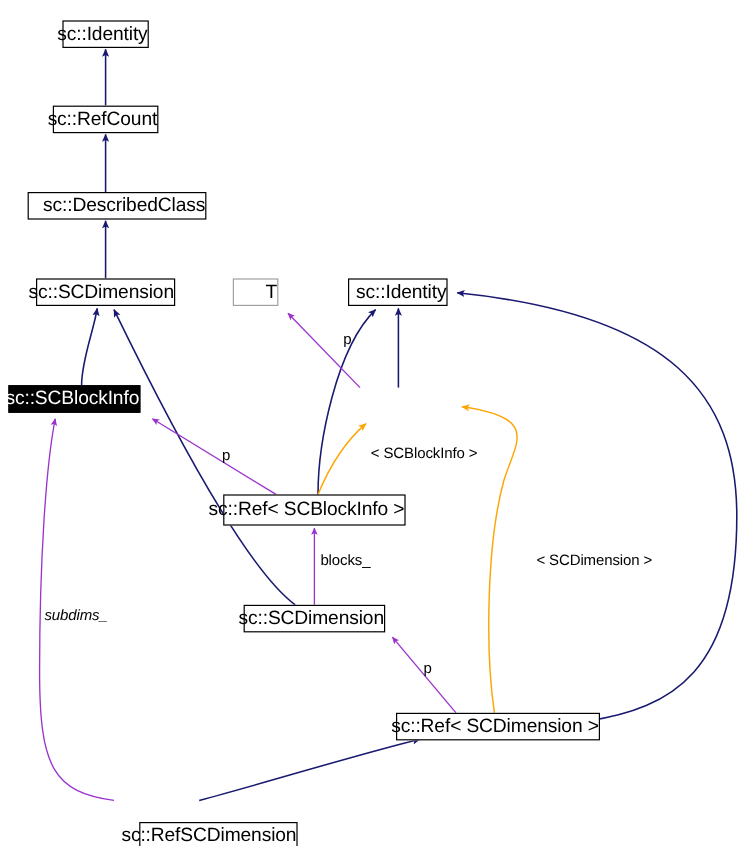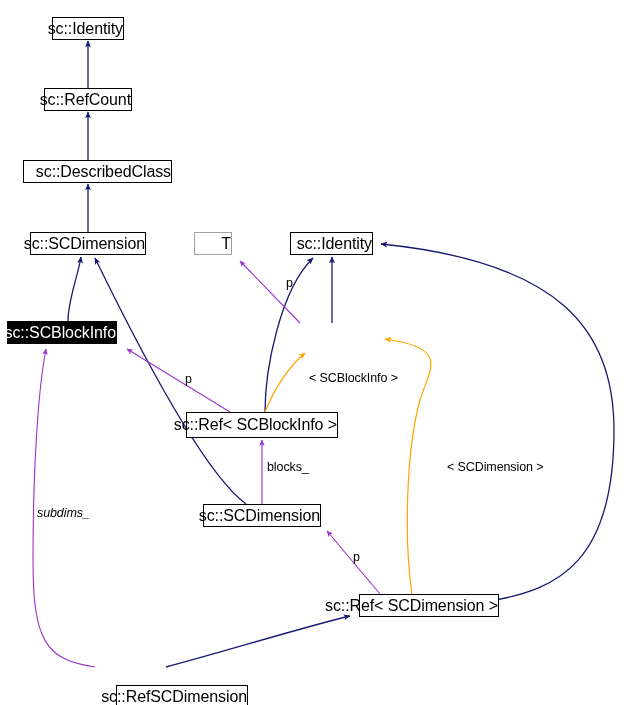--- a/index.html
+++ b/index.html
@@ -136,21 +136,21 @@
 
 
   <div class="node-box" style="left:186px; top:412px; width:152px; height:26px;">
     <span>sc::Ref&lt; SCBlockInfo &gt;</span>
   </div>
 
   <div class="node-box" style="left:203px; top:504px; width:118px; height:23px;">
     <span>sc::SCDimension</span>
   </div>
 
-  <div class="node-box" style="left:330px; top:594px; width:140px; height:23px;margin-left:29px;">
+  <div class="node-box" style="left:330px; top:594px; width:170px; height:23px;">
     <span>sc::Ref&lt; SCDimension &gt;</span>
   </div>
 
   <div class="node-box" style="left:72px; top:685px; width:132px; height:23px;margin-left:44px;">
     <span>sc::RefSCDimension</span>
   </div>
 
   <div class="edge-label" style="left:286px; top:277px;">p</div>
 
   <div class="edge-label" style="left:185px; top:373px;">p</div>

